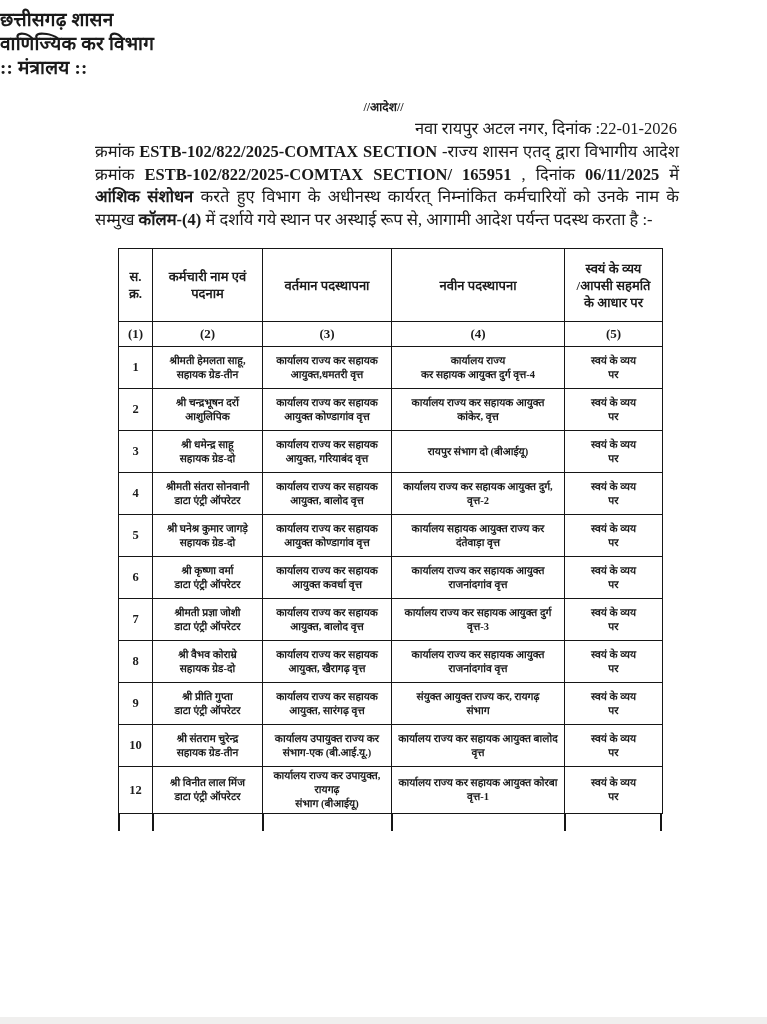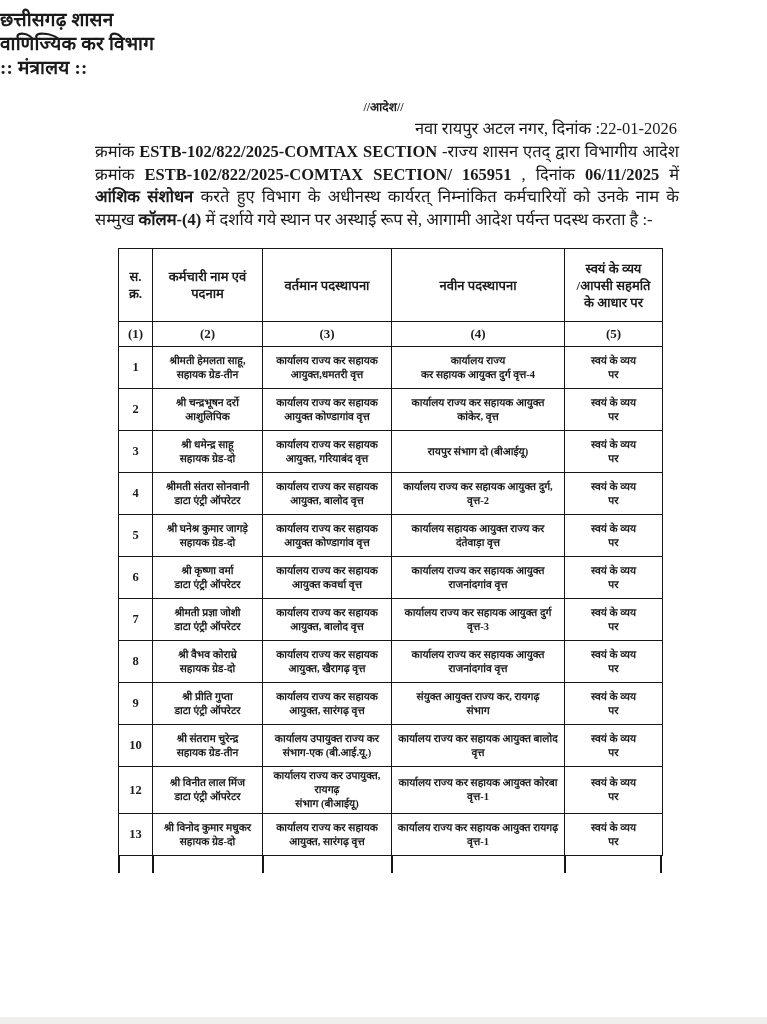--- a/index.html
+++ b/index.html
@@ -261,31 +261,20 @@
           <td class="name">श्री विनीत लाल मिंज
 डाटा एंट्री ऑपरेटर</td>
           <td class="cur">कार्यालय राज्य कर उपायुक्त,
 रायगढ़
 संभाग (बीआईयू)</td>
           <td class="newp">कार्यालय राज्य कर सहायक आयुक्त कोरबा
 वृत्त-1</td>
           <td class="exp">स्वयं के व्यय
 पर</td>
         </tr>
-        <tr class="data-row">
-          <td class="sn">13</td>
-          <td class="name">श्री विनोद कुमार मधुकर
-सहायक ग्रेड-दो</td>
-          <td class="cur">कार्यालय राज्य कर सहायक
-आयुक्त, सारंगढ़ वृत्त</td>
-          <td class="newp">कार्यालय राज्य कर सहायक आयुक्त रायगढ़
-वृत्त-1</td>
-          <td class="exp">स्वयं के व्यय
-पर</td>
-        </tr>
       </tbody>
   </table>
 
   <div class="partial-row">
     <span class="vline" style="left:0px"></span>
     <span class="vline" style="left:34px"></span>
     <span class="vline" style="left:144px"></span>
     <span class="vline" style="left:273px"></span>
     <span class="vline" style="left:446px"></span>
     <span class="vline" style="left:542px"></span>

